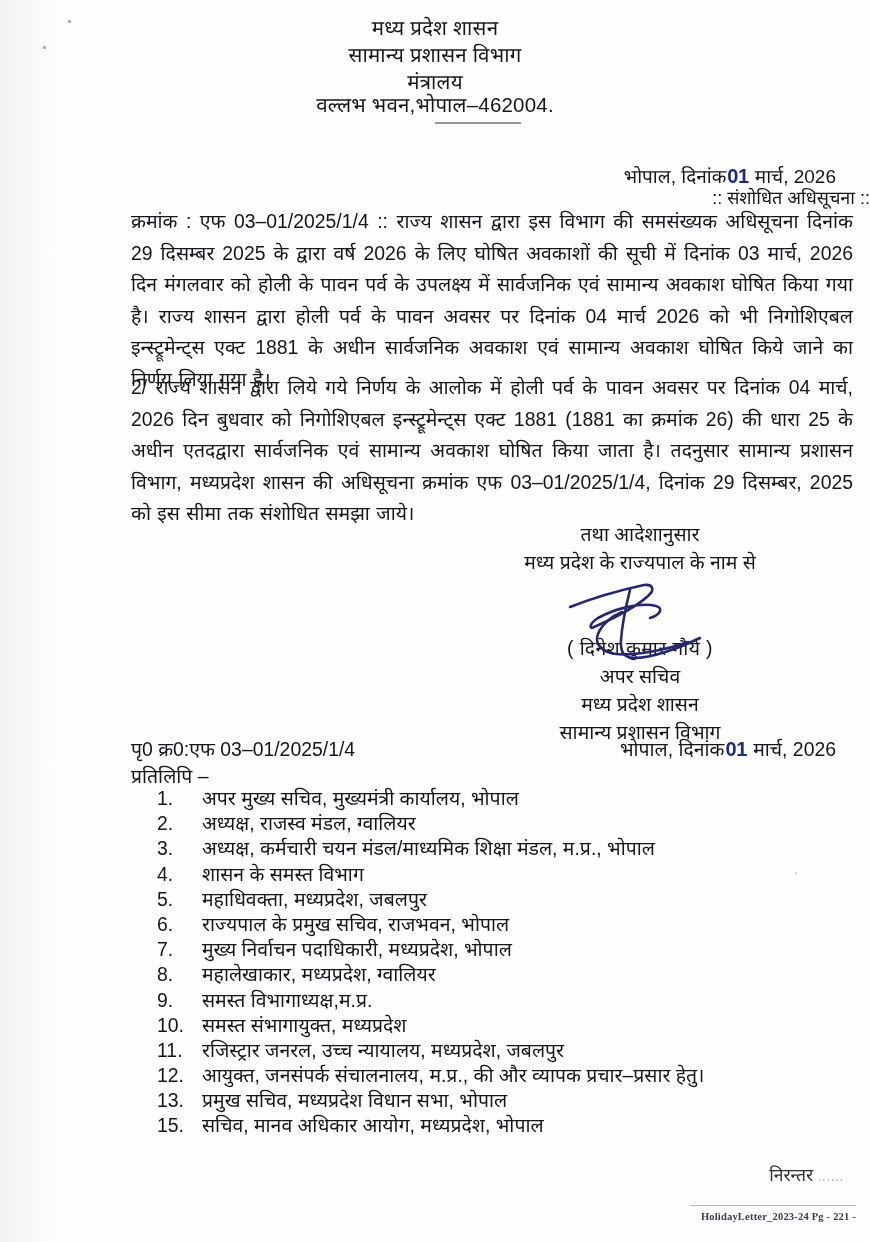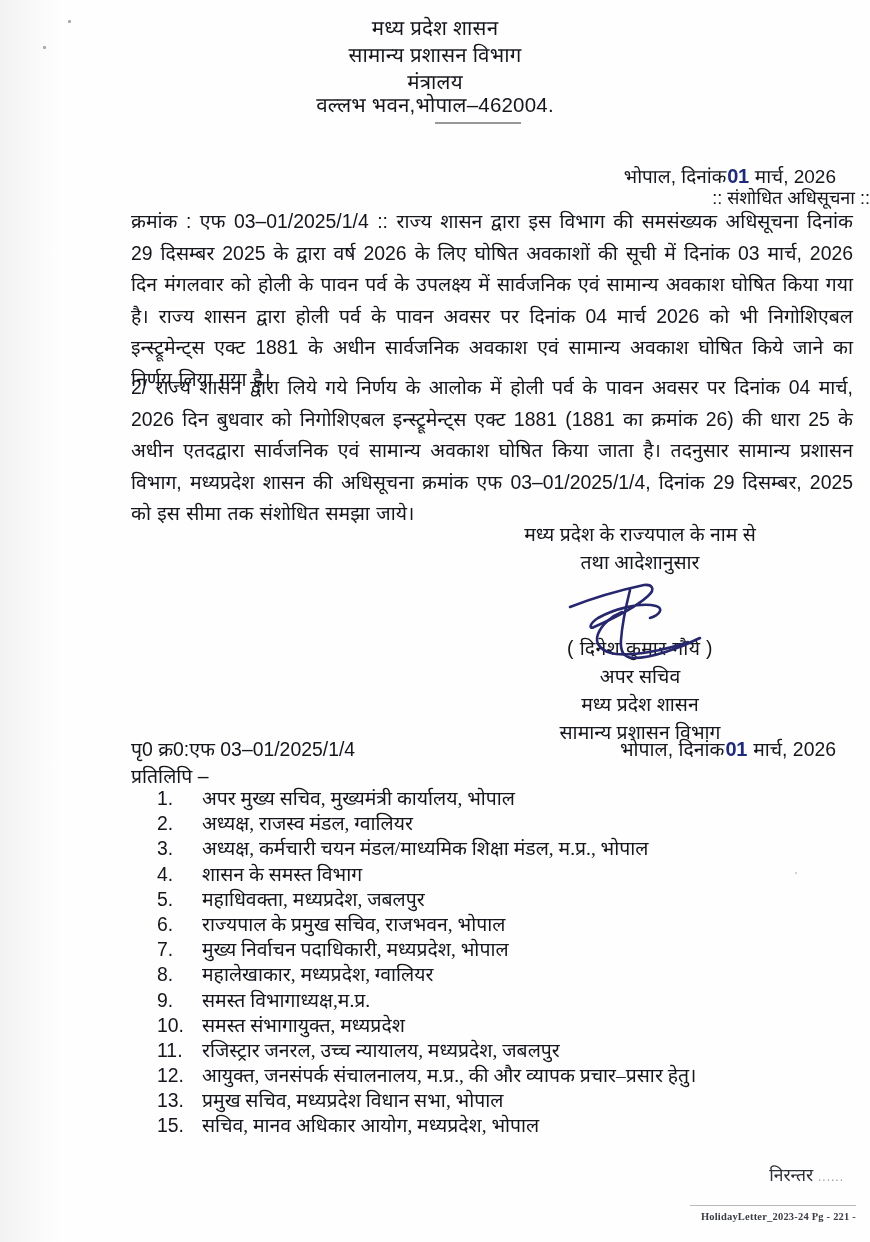--- a/index.html
+++ b/index.html
@@ -155,21 +155,21 @@
     line-height: 25.2px;
     height: 25.2px;
     white-space: nowrap;
   }
   .li-num {
     flex: 0 0 57px;
     text-align: left;
     padding-left: 12px;
     box-sizing: border-box;
   }
-  .li-text { flex: 1 1 auto; font-family: Liberation Serif, serif; }
+  .li-text { flex: 1 1 auto; }
 
   
   .continued {
     position: absolute;
     right: 26px;
     top: 1162px;
     font-size: 17.5px;
     color: #2c2f36;
     white-space: nowrap;
   }
@@ -225,22 +225,22 @@
   <div class="subject">:: संशोधित अधिसूचना ::</div>
 
   <div class="place-date">
     <span>भोपाल, दिनांक</span><span class="ink">01</span> <span>मार्च, 2026</span>
   </div>
 
   <div class="para" id="para-1">क्रमांक : एफ 03–01/2025/1/4 :: राज्य शासन द्वारा इस विभाग की समसंख्यक अधिसूचना दिनांक 29 दिसम्बर 2025 के द्वारा वर्ष 2026 के लिए घोषित अवकाशों की सूची में दिनांक 03 मार्च, 2026 दिन मंगलवार को होली के पावन पर्व के उपलक्ष्य में सार्वजनिक एवं सामान्य अवकाश घोषित किया गया है। राज्य शासन द्वारा होली पर्व के पावन अवसर पर दिनांक 04 मार्च 2026 को भी निगोशिएबल इन्स्ट्रूमेन्ट्स एक्ट 1881 के अधीन सार्वजनिक अवकाश एवं सामान्य अवकाश घोषित किये जाने का निर्णय लिया गया है।</div>
   <div class="para" id="para-2">2/    राज्य शासन द्वारा लिये गये निर्णय के आलोक में होली पर्व के पावन अवसर पर दिनांक 04 मार्च, 2026 दिन बुधवार को निगोशिएबल इन्स्ट्रूमेन्ट्स एक्ट 1881 (1881 का क्रमांक 26) की धारा 25 के अधीन एतदद्वारा सार्वजनिक एवं सामान्य अवकाश घोषित किया जाता है। तदनुसार सामान्य प्रशासन विभाग, मध्यप्रदेश शासन की अधिसूचना क्रमांक एफ 03–01/2025/1/4, दिनांक 29 दिसम्बर, 2025 को इस सीमा तक संशोधित समझा जाये।</div>
 
   <div class="sign-block">
+    <div>तथा आदेशानुसार</div>
     <div>मध्य प्रदेश के राज्यपाल के नाम से</div>
-    <div>तथा आदेशानुसार</div>
     <div class="sign-gap"></div>
     <div class="sign-wrap">
       <svg class="signature-mark" viewBox="0 0 180 86">
         <g fill="none" stroke="#27276e" stroke-width="2.6" stroke-linecap="round" stroke-linejoin="round">
           <path d="M22 25 C50 14, 82 6, 96 3 C104 2, 108 7, 100 14 C88 25, 62 38, 46 45 C40 48, 42 41, 50 36 C66 27, 92 20, 108 24 C116 26, 112 33, 102 36"></path>
           <path d="M82 8 C78 24, 74 44, 73 58 C72 70, 76 76, 86 76 C104 76, 132 66, 152 56"></path>
           <path d="M74 30 C64 34, 54 42, 50 52 C46 62, 54 70, 68 72 C86 74, 118 68, 140 60"></path>
         </g>
       </svg>
       <div class="sign-name">( दिनेश कुमार गौर्य )</div>

